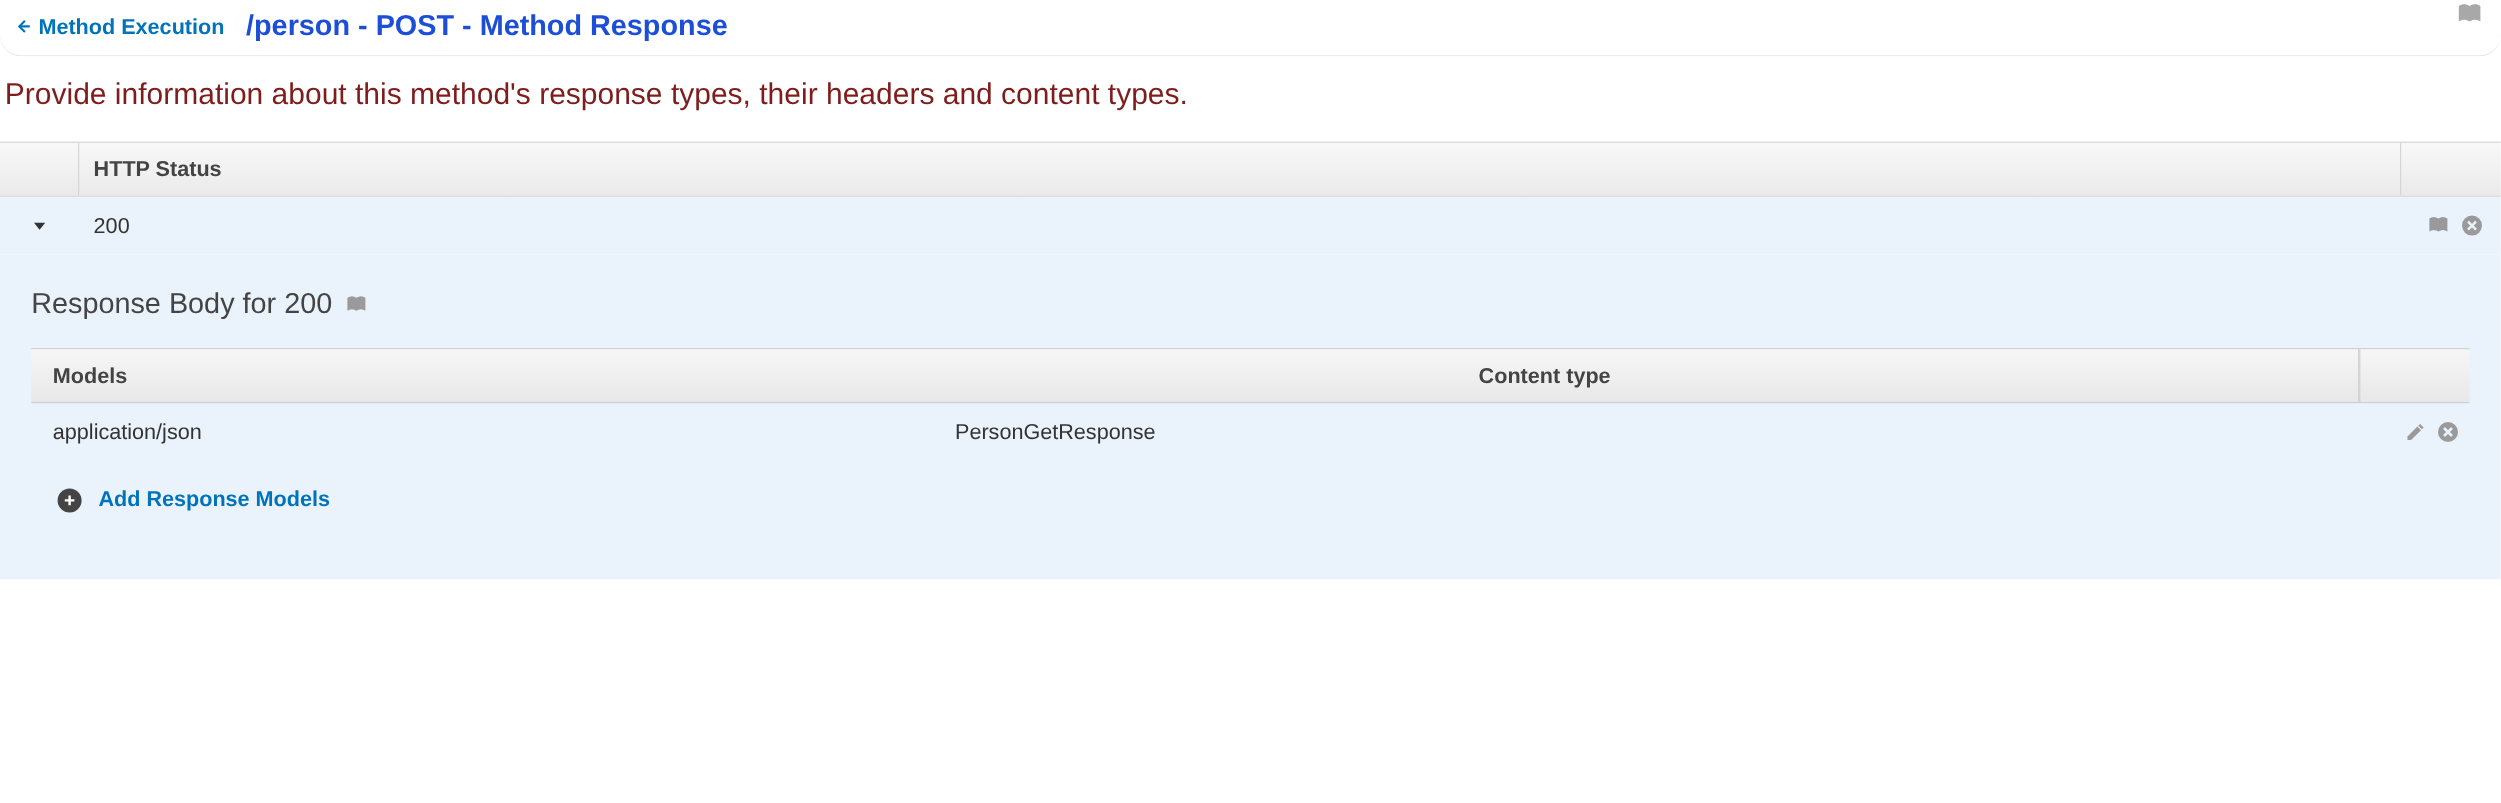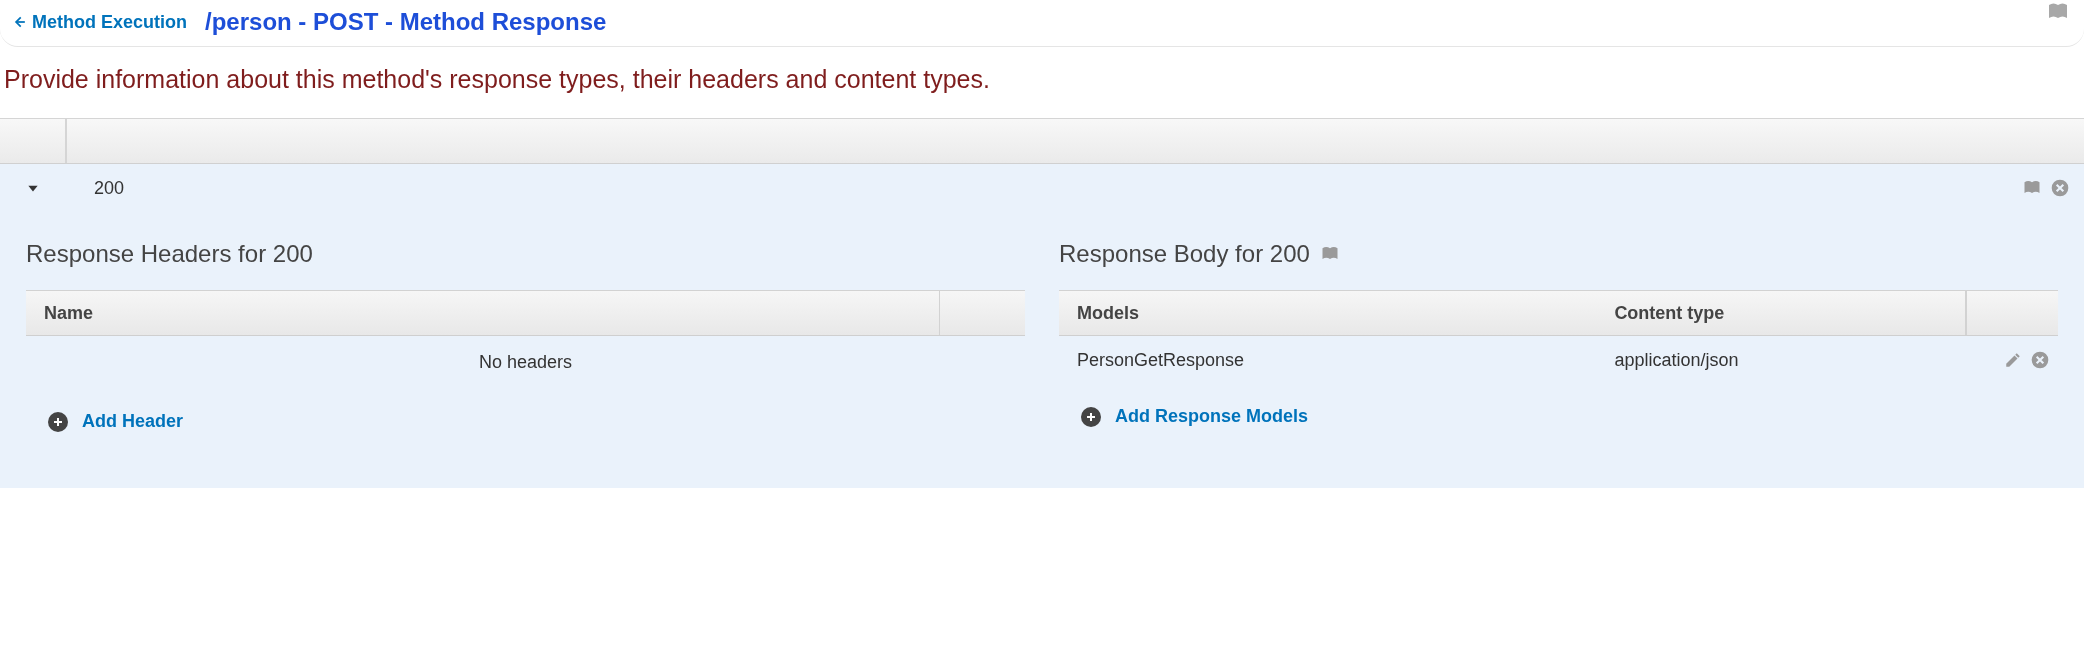--- a/index.html
+++ b/index.html
@@ -72,21 +72,20 @@
   .status-header-actions {
     width: 84px;
     height: 100%;
     border-left: 1px solid #d5d5d5;
   }
   .status-row {
     display: flex;
     align-items: center;
     background: #eaf2fb;
     height: 48px;
-    gap: 16px;
   }
   .status-row .expand-col {
     display: flex;
     align-items: center;
     justify-content: center;
     border-right: none;
     cursor: pointer;
     color: #333;
   }
   .status-value {
@@ -209,20 +208,21 @@
     <svg width="24" height="24" viewBox="0 0 24 24" fill="#a8a8a8">
         <path d="M3 5c3-2 6-2 9 0 3-2 6-2 9 0v13c-3-2-6-2-9 0-3-2-6-2-9 0V5z"></path>
       </svg>
   </span>
 </div>
 
 <div class="description">Provide information about this method's response types, their headers and content types.</div>
 
 <div class="status-header-row">
   <div class="expand-col"></div>
+  <div class="status-label">HTTP Status</div>
   <div class="status-header-actions"></div>
 </div>
 
 <div class="status-row">
   <div class="expand-col icon-btn">
     <svg width="14" height="14" viewBox="0 0 24 24" fill="#333">
         <path d="M4 8 L20 8 L12 18 Z"></path>
       </svg>
   </div>
   <div class="status-value">200</div>
@@ -236,59 +236,39 @@
       <svg width="20" height="20" viewBox="0 0 24 24" fill="#9a9a9a">
           <circle cx="12" cy="12" r="10"></circle>
           <path d="M8 8 L16 16 M16 8 L8 16" stroke="#eaf2fb" stroke-width="2.5"></path>
         </svg>
     </span>
   </div>
 </div>
 
 <div class="expanded-panel">
 
-  <div class="col">
-    <h3 class="panel-title">
-      <span>Response Headers for 200</span>
-    </h3>
-    <div class="table-head">
-      <div class="th th-name">Name</div>
-      <div class="th-actions-spacer left"></div>
-    </div>
-    <div class="table-body">
-      <div class="empty-row">No headers</div>
-    </div>
-    <div class="add-row">
-      <span class="plus-circle">
-        <svg width="12" height="12" viewBox="0 0 24 24" stroke="#fff" stroke-width="4">
-            <path d="M12 4 V20 M4 12 H20"></path>
-          </svg>
-      </span>
-      <span class="add-link">Add Header</span>
-    </div>
-  </div>
 
   <div class="col">
     <h3 class="panel-title">
       <span>Response Body for 200</span>
       <span class="mini-icon icon-btn">
         <svg width="20" height="20" viewBox="0 0 24 24" fill="#9a9a9a">
             <path d="M3 5c3-2 6-2 9 0 3-2 6-2 9 0v13c-3-2-6-2-9 0-3-2-6-2-9 0V5z"></path>
           </svg>
       </span>
     </h3>
     <div class="table-head">
       <div class="th th-models">Models</div>
       <div class="th th-ct" style="border-right:1px solid #d2d2d2; height:100%; display:flex; align-items:center;">Content type</div>
       <div class="th-actions-spacer"></div>
     </div>
     <div class="table-body">
       <div class="data-row">
+        <div class="td td-ct">application/json</div>
         <div class="td td-models">PersonGetResponse</div>
-        <div class="td td-ct">application/json</div>
         <div class="td-actions">
           <span class="icon-btn">
             <svg width="18" height="18" viewBox="0 0 24 24" fill="#9a9a9a">
                 <path d="M3 17l11-11 4 4-11 11H3v-4z"></path>
                 <path d="M15 5l4 4 2-2-4-4-2 2z"></path>
               </svg>
           </span>
           <span class="icon-btn">
             <svg width="20" height="20" viewBox="0 0 24 24" fill="#9a9a9a">
                 <circle cx="12" cy="12" r="10"></circle>

